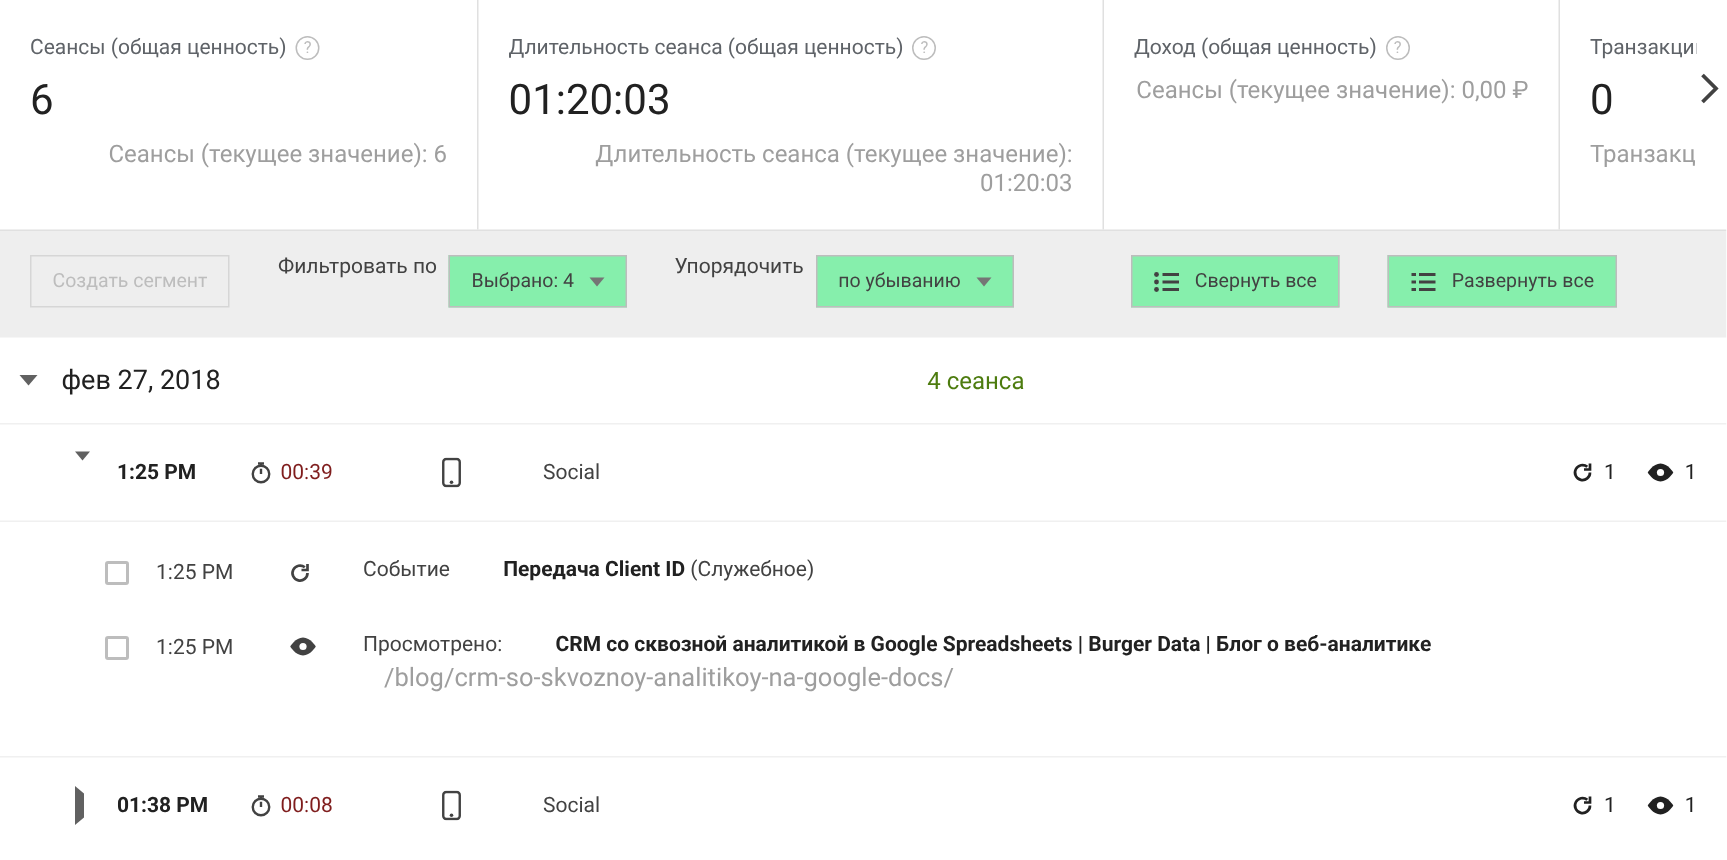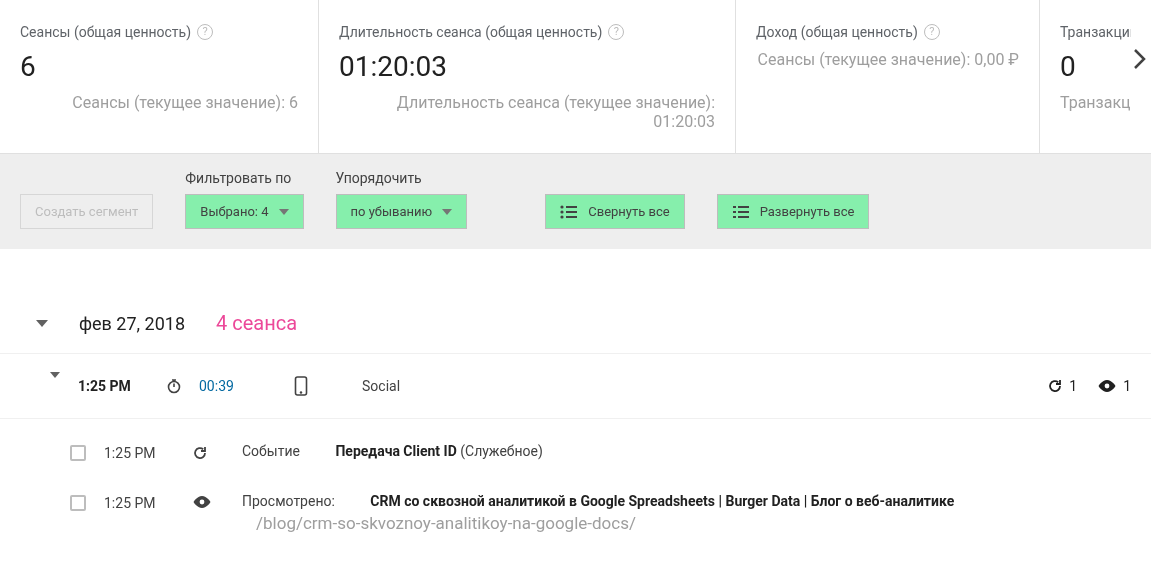--- a/index.html
+++ b/index.html
@@ -37,54 +37,53 @@
   }
 
   
   .bar {
     background: #eeeeee;
     display: flex;
     align-items: flex-end;
     gap: 32px;
     padding: 16px 20px 20px 20px;
   }
-  .bar .group { display: flex; flex-direction: column; gap: 8px; }
+  .bar .group { display: flex; flex-direction: row; gap: 8px; }
   .bar .group-lbl { font-size: 14px; color: #424242; }
   .btn {
     border: 1px solid #bdbdbd; background: #86efac; color: #424242;
     font-size: 13px; padding: 9px 14px; cursor: pointer;
     display: flex; align-items: center; gap: 10px;
     font-family: inherit;
   }
   .btn.disabled { background: transparent; color: #bdbdbd; border-color: #d6d6d6; cursor: default;}
   .btn .tri {
     width: 0; height: 0; border-left: 5px solid transparent; border-right: 5px solid transparent;
     border-top: 6px solid #757575;
   }
   .icn { display: inline-flex; }
   svg { display: block; }
 
   
   .date-row {
-    display: flex; align-items: center; padding: 18px 36px; gap: 31px; font-size: 18px;
+    display: flex; align-items: center; padding: 18px 13px; gap: 16px; font-size: 18px;
     border-bottom: 1px solid #f0f0f0;
-    margin-top: 44px;
-  }
-  .date-row .count { flex: 1; text-align: left; font-size: 20px; color: #ec4899; }
+  }
+  .date-row .count { flex: 1; text-align: center; font-size: 16px; color: #4d7c0f; }
   .tri-down { width:0;height:0;border-left:6px solid transparent;border-right:6px solid transparent;border-top:7px solid #616161; }
   .tri-right{ width:0;height:0;border-top:6px solid transparent;border-bottom:6px solid transparent;border-left:7px solid #616161; }
 
   
   .session {
     display: flex; align-items: center; padding: 22px 20px 22px 50px; gap: 18px;
     border-bottom: 1px solid #f0f0f0; font-size: 14px;
   }
   .session .tog { width: 10px; }
   .session .time { font-weight: 700; color: #212121; width: 70px; }
-  .session .dur  { display: flex; align-items: center; gap: 17px; width: 110px; color: #0369a1; }
+  .session .dur  { display: flex; align-items: center; gap: 5px; width: 110px; color: #7f1d1d; }
   .session .device { width: 50px; color: #424242; }
   .session .source { color: #424242; }
   .session .stats { flex: 1; display: flex; justify-content: flex-end; gap: 20px; align-items:center; color: #212121;}
   .stat { display: flex; align-items: center; gap: 6px; }
 
   
   .hits { padding: 8px 20px 26px 70px; border-bottom: 1px solid #f0f0f0; }
   .hit {
     display: flex; align-items: flex-start; gap: 18px; padding: 16px 0;
   }

